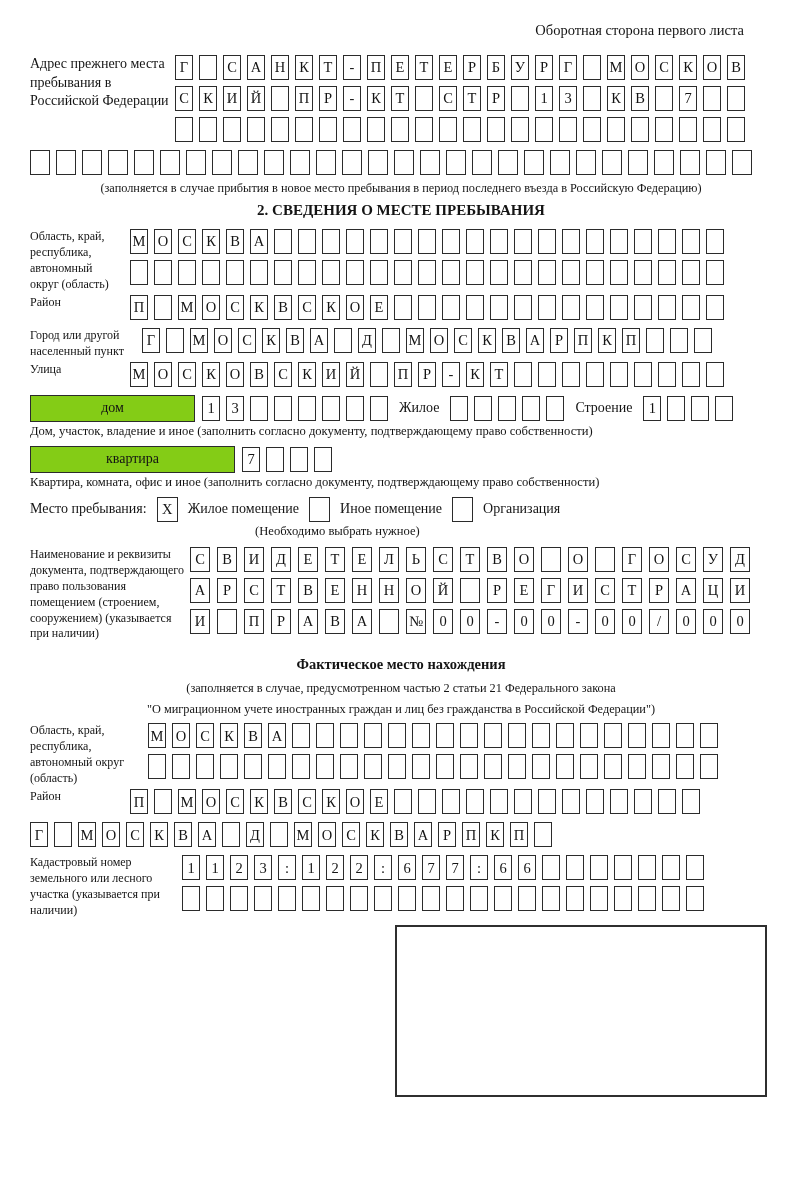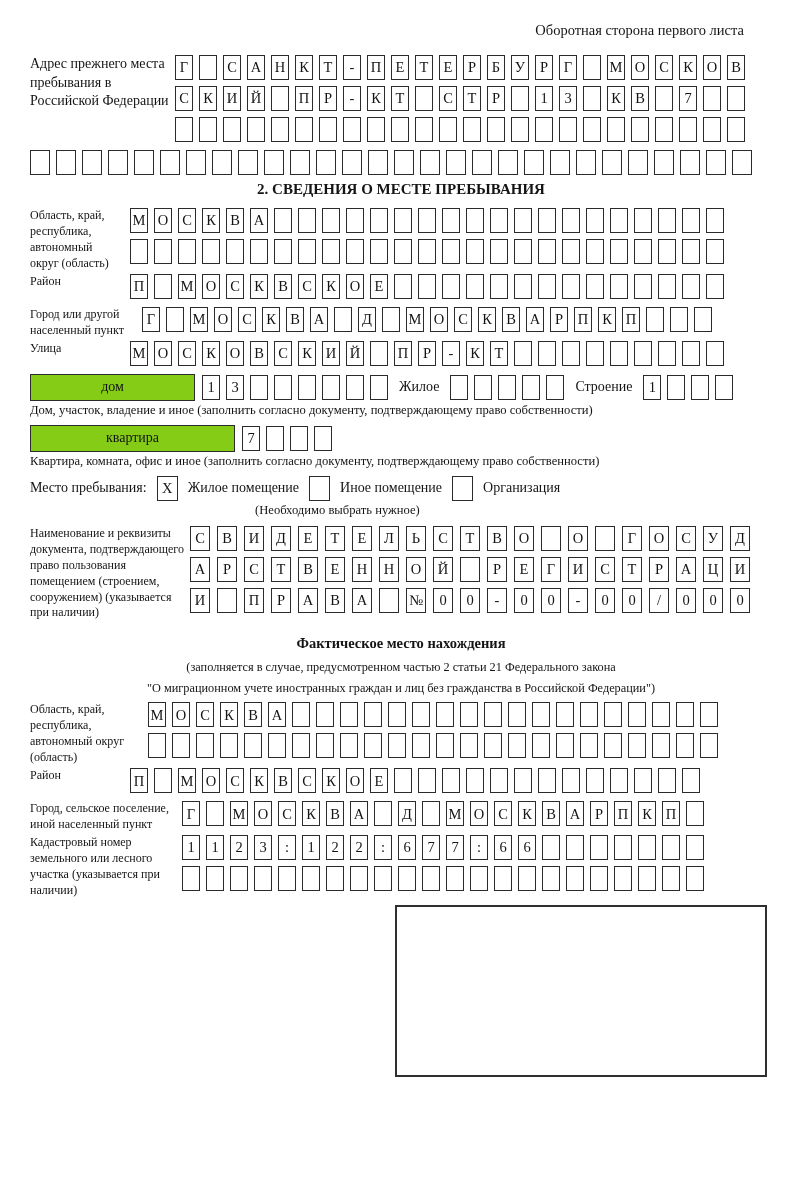--- a/index.html
+++ b/index.html
@@ -148,20 +148,21 @@
       <span class="cell"></span>
       <span class="cell"></span>
       <span class="cell"></span>
       <span class="cell"></span>
       <span class="cell"></span>
       <span class="cell"></span>
       <span class="cell"></span>
       <span class="cell"></span>
       <span class="cell"></span>
     </div>
+  <div class="note-center">(заполняется в случае прибытия в новое место пребывания в период последнего въезда в Российскую Федерацию)</div>
 
   <div class="sec-title">2. СВЕДЕНИЯ О МЕСТЕ ПРЕБЫВАНИЯ</div>
 
   <div class="field">
     <div class="field-label w100">Область, край, республика, автономный округ (область)</div>
     <div class="rows">
       <div class="cell-row">
           <span class="cell">М</span>
           <span class="cell">О</span>
           <span class="cell">С</span>
@@ -531,21 +532,20 @@
           <span class="cell"></span>
           <span class="cell"></span>
           <span class="cell"></span>
           <span class="cell"></span>
           <span class="cell"></span>
         </div>
       </div>
   </div>
 
   <div class="field">
-    <div class="field-label w152">Город, сельское поселение, иной населенный пункт</div>
     <div class="rows">
         <div class="cell-row">
           <span class="cell">Г</span>
           <span class="cell"></span>
           <span class="cell">М</span>
           <span class="cell">О</span>
           <span class="cell">С</span>
           <span class="cell">К</span>
           <span class="cell">В</span>
           <span class="cell">А</span>

